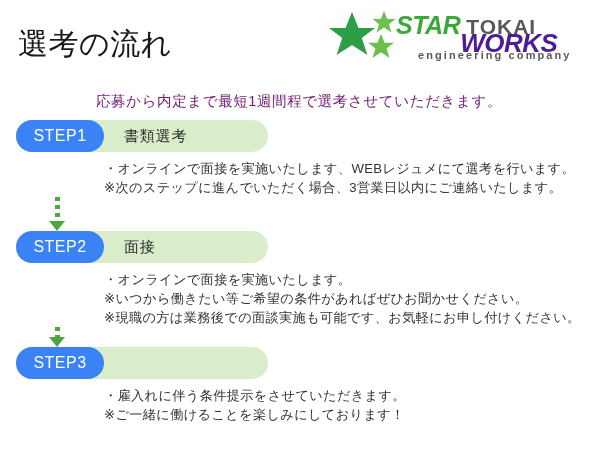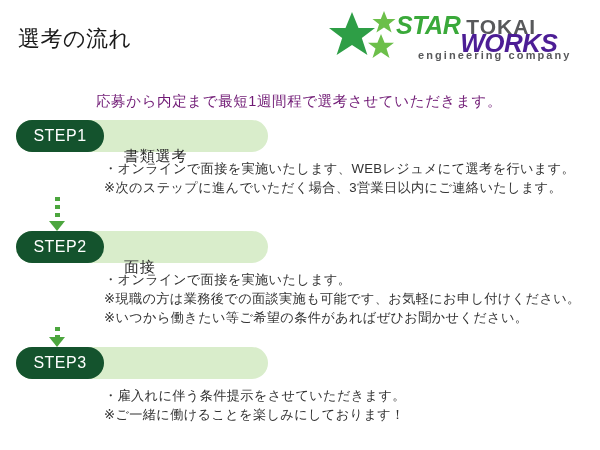--- a/index.html
+++ b/index.html
@@ -19,21 +19,21 @@
 
   
   .header {
     position: relative;
     height: 78px;
   }
   .page-title {
     position: absolute;
     left: 18px;
     top: 26px;
-    font-size: 22px;
+    font-size: 30px;
     line-height: 1.2;
     letter-spacing: 0.5px;
     color: #1a1a1a;
     font-weight: 400;
     white-space: nowrap;
   }
 
   
   .logo {
     position: absolute;
@@ -143,42 +143,41 @@
     height: 32px;
     background: #d9edcb;
     border-radius: 16px;
   }
   .step-badge {
     position: absolute;
     left: 0;
     top: 0;
     width: 88px;
     height: 32px;
-    background: #14532d;
+    background: #3b82f6;
     border-radius: 16px;
     color: #ffffff;
     font-size: 16px;
     font-weight: normal;
     letter-spacing: 0.5px;
     display: flex;
     align-items: center;
     justify-content: center;
   }
   .step-name {
     position: absolute;
     left: 108px;
     top: 0;
     height: 32px;
     display: flex;
     align-items: center;
     font-size: 15px;
     color: #2b2b2b;
     letter-spacing: 0.8px;
     white-space: nowrap;
-    margin-top: 20px;
   }
   .step-body {
     margin-left: 104px;
     padding-top: 7px;
     font-size: 13.2px;
     line-height: 19px;
     color: #333333;
     letter-spacing: 0.35px;
   }
   .step-body .line {
@@ -267,22 +266,22 @@
   </div>
 
   <div class="step-block">
     <div class="step-header">
       <div class="step-pill-bg"></div>
       <div class="step-badge">STEP2</div>
       <div class="step-name">面接</div>
     </div>
     <div class="step-body">
       <div class="line">・オンラインで面接を実施いたします。</div>
+      <div class="line">※いつから働きたい等ご希望の条件があればぜひお聞かせください。</div>
       <div class="line">※現職の方は業務後での面談実施も可能です、お気軽にお申し付けください。</div>
-      <div class="line">※いつから働きたい等ご希望の条件があればぜひお聞かせください。</div>
     </div>
   </div>
 
   <div class="connector short">
     <div class="dashline"></div>
     <div class="arrowhead"></div>
   </div>
 
   <div class="step-block">
     <div class="step-header">

